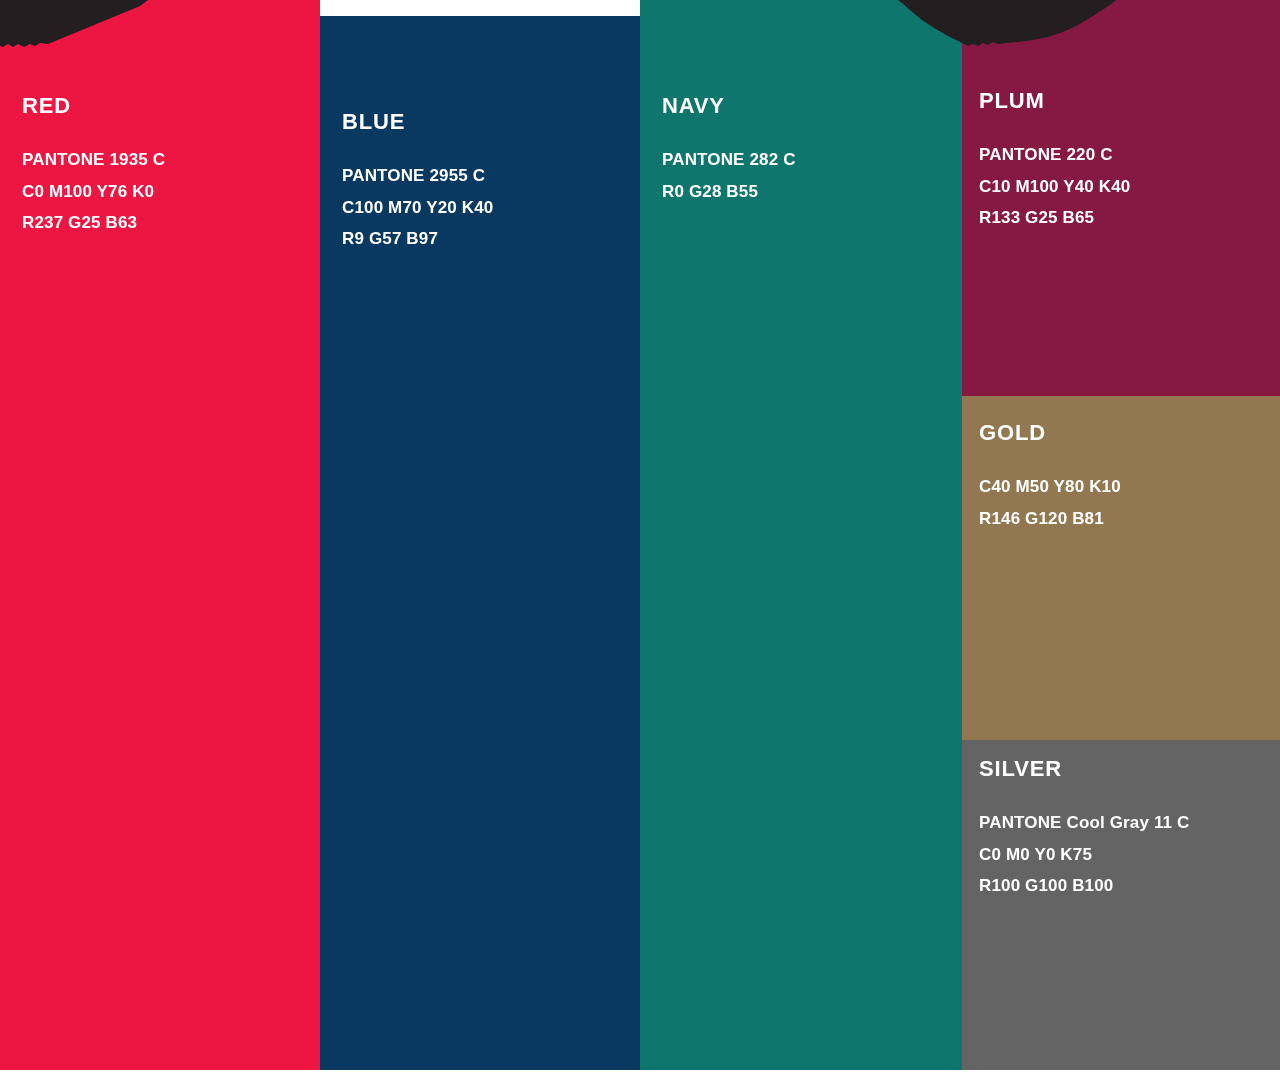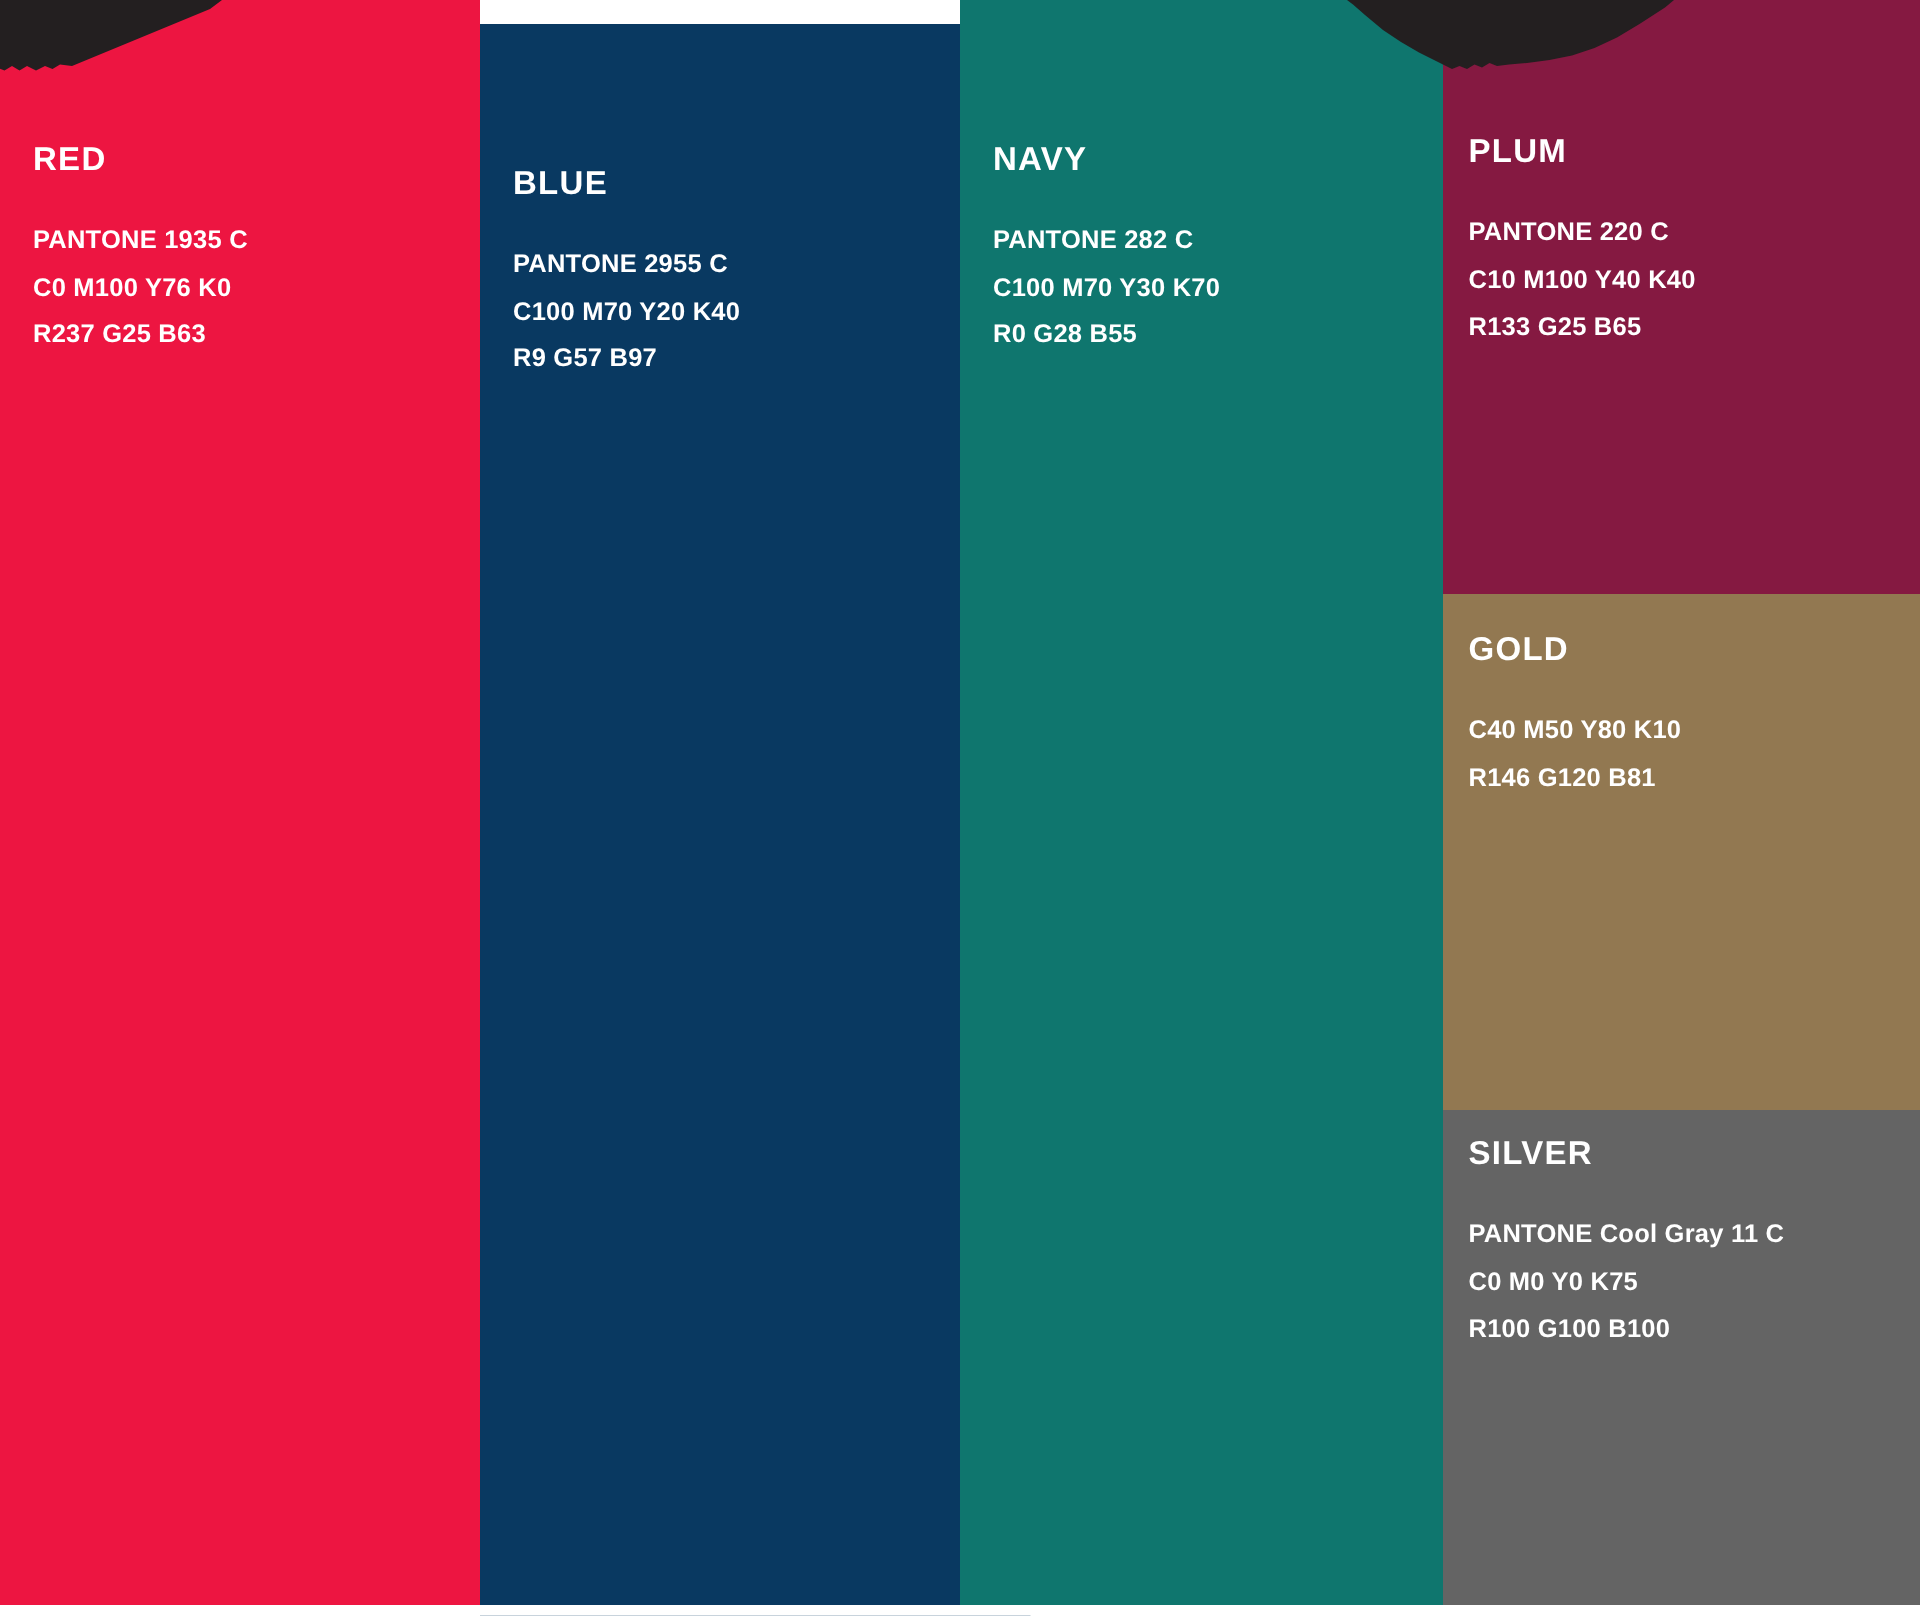--- a/index.html
+++ b/index.html
@@ -121,21 +121,20 @@
         <li class="spec-line">R9 G57 B97</li>
       </ul>
     </div>
   </div>
 
   <div class="swatch swatch-navy" style="background-color: #0f766e;">
     <div class="swatch-content">
       <div class="swatch-name">NAVY</div>
       <ul class="spec-list">
         <li class="spec-line">PANTONE 282 C</li>
-        <li class="spec-line">C100 M70 Y30 K70</li>
         <li class="spec-line">R0 G28 B55</li>
       </ul>
     </div>
   </div>
 
   <div class="swatch swatch-plum" style="background-color: rgb(133, 25, 65);">
     <div class="swatch-content">
       <div class="swatch-name">PLUM</div>
       <ul class="spec-list">
         <li class="spec-line">PANTONE 220 C</li>

